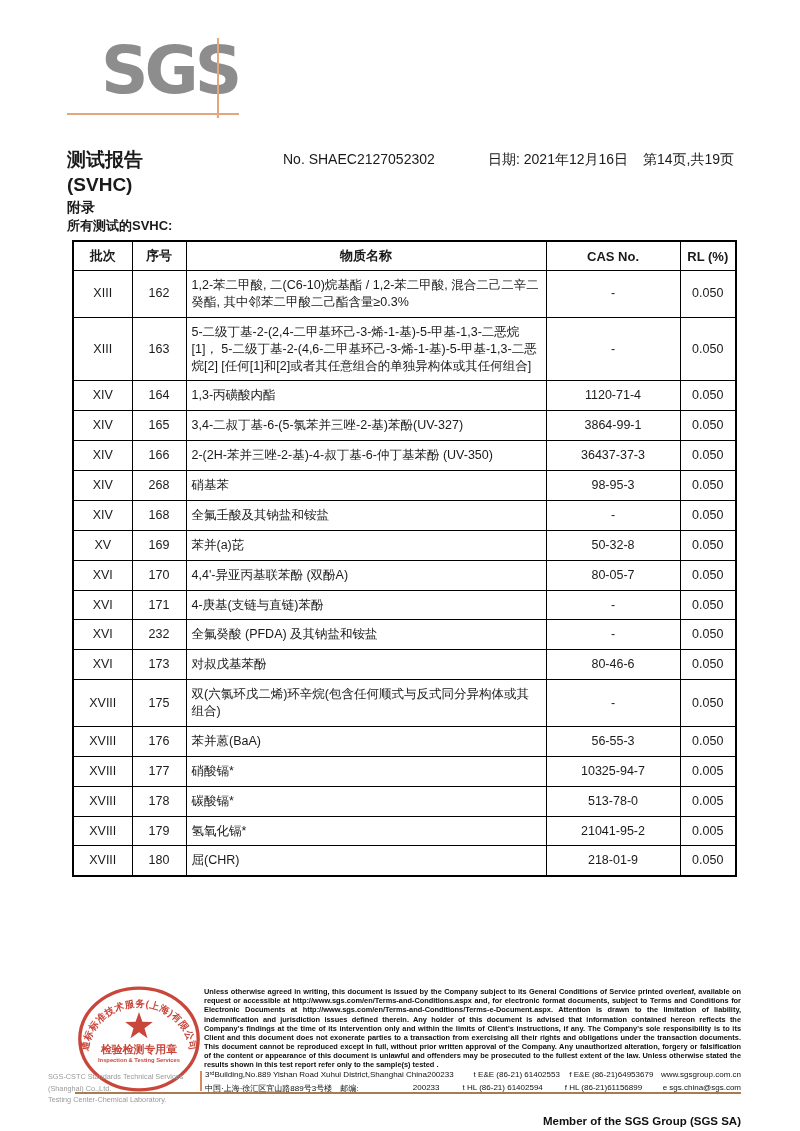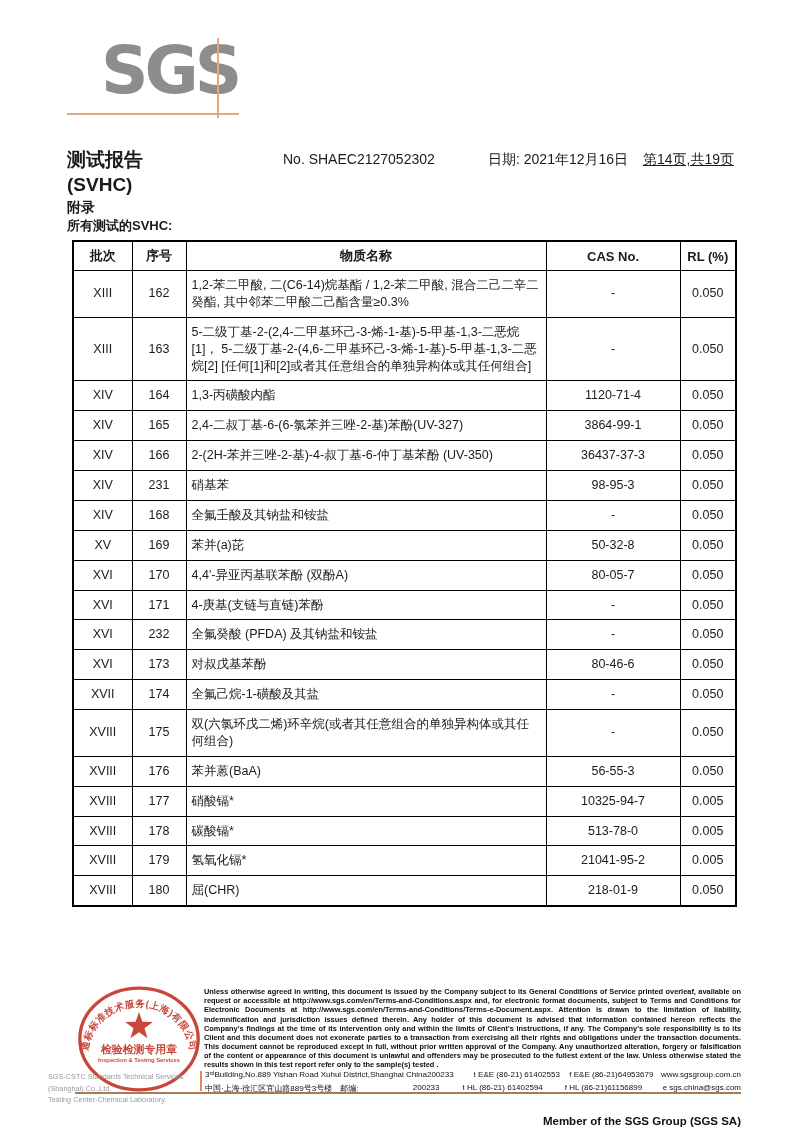--- a/index.html
+++ b/index.html
@@ -10,21 +10,21 @@
   .sgs-logo{position:absolute;left:101px;top:38px;font-size:66px;font-weight:bold;
             color:#8d8d8d;letter-spacing:-4px;font-family:"DejaVu Sans",sans-serif;line-height:1;}
   .logo-hline{position:absolute;left:67px;top:113px;width:172px;height:2px;background:#e2a77c;}
   .logo-vline{position:absolute;left:217px;top:38px;width:2px;height:80px;background:#e2a77c;}
 
   
   .title-cn{position:absolute;left:67px;top:147px;font-size:19px;font-weight:bold;}
   .subtitle{position:absolute;left:67px;top:174px;font-size:19px;font-weight:bold;}
   .report-no{position:absolute;left:283px;top:151px;font-size:14px;}
   .report-date{position:absolute;left:488px;top:151px;font-size:14px;}
-  .page-no{position:absolute;left:643px;top:151px;font-size:14px;text-decoration:underline;}
+  .page-no{position:absolute;left:643px;top:151px;font-size:14px;}
   .annex{position:absolute;left:67px;top:199px;font-size:14px;font-weight:bold;}
   .all-svhc{position:absolute;left:67px;top:217px;font-size:13px;font-weight:bold;}
 
   
   table.svhc{position:absolute;left:72px;top:240px;width:663px;border-collapse:collapse;
              table-layout:fixed;border:2px solid #000;padding-left:46px;}
   table.svhc th{border:1px solid #000;font-size:13px;font-weight:bold;height:24px;
                 text-align:center;padding:2px;}
   table.svhc td{border:1px solid #000;font-size:12.5px;padding:6px 3px;line-height:1.35;
                 vertical-align:middle;text-align:center;}
@@ -84,55 +84,55 @@
         <th>序号</th>
         <th>物质名称</th>
         <th>CAS No.</th>
         <th>RL (%)</th>
       </tr>
     </thead>
     <tbody>
         <tr>
           <td class="col-batch">XIII</td>
           <td class="col-no">162</td>
-          <td class="col-name">1,2-苯二甲酸, 二(C6-14)烷基酯 / 1,2-苯二甲酸, 混合二己二辛二癸酯, 其中邻苯二甲酸二己酯含量≥0.3%</td>
+          <td class="col-name">1,2-苯二甲酸, 二(C6-10)烷基酯 / 1,2-苯二甲酸, 混合二己二辛二癸酯, 其中邻苯二甲酸二己酯含量≥0.3%</td>
           <td class="col-cas">-</td>
           <td class="col-rl">0.050</td>
         </tr>
         <tr>
           <td class="col-batch">XIII</td>
           <td class="col-no">163</td>
           <td class="col-name">5-二级丁基-2-(2,4-二甲基环己-3-烯-1-基)-5-甲基-1,3-二恶烷[1]， 5-二级丁基-2-(4,6-二甲基环己-3-烯-1-基)-5-甲基-1,3-二恶烷[2] [任何[1]和[2]或者其任意组合的单独异构体或其任何组合]</td>
           <td class="col-cas">-</td>
           <td class="col-rl">0.050</td>
         </tr>
         <tr>
           <td class="col-batch">XIV</td>
           <td class="col-no">164</td>
           <td class="col-name">1,3-丙磺酸内酯</td>
           <td class="col-cas">1120-71-4</td>
           <td class="col-rl">0.050</td>
         </tr>
         <tr>
           <td class="col-batch">XIV</td>
           <td class="col-no">165</td>
-          <td class="col-name">2,4-二叔丁基-6-(6-氯苯并三唑-2-基)苯酚(UV-327)</td>
+          <td class="col-name">3,4-二叔丁基-6-(5-氯苯并三唑-2-基)苯酚(UV-327)</td>
           <td class="col-cas">3864-99-1</td>
           <td class="col-rl">0.050</td>
         </tr>
         <tr>
           <td class="col-batch">XIV</td>
           <td class="col-no">166</td>
           <td class="col-name">2-(2H-苯并三唑-2-基)-4-叔丁基-6-仲丁基苯酚 (UV-350)</td>
           <td class="col-cas">36437-37-3</td>
           <td class="col-rl">0.050</td>
         </tr>
         <tr>
           <td class="col-batch">XIV</td>
-          <td class="col-no">231</td>
+          <td class="col-no">268</td>
           <td class="col-name">硝基苯</td>
           <td class="col-cas">98-95-3</td>
           <td class="col-rl">0.050</td>
         </tr>
         <tr>
           <td class="col-batch">XIV</td>
           <td class="col-no">168</td>
           <td class="col-name">全氟壬酸及其钠盐和铵盐</td>
           <td class="col-cas">-</td>
           <td class="col-rl">0.050</td>
@@ -166,30 +166,23 @@
           <td class="col-rl">0.050</td>
         </tr>
         <tr>
           <td class="col-batch">XVI</td>
           <td class="col-no">173</td>
           <td class="col-name">对叔戊基苯酚</td>
           <td class="col-cas">80-46-6</td>
           <td class="col-rl">0.050</td>
         </tr>
         <tr>
-          <td class="col-batch">XVII</td>
-          <td class="col-no">174</td>
-          <td class="col-name">全氟己烷-1-磺酸及其盐</td>
-          <td class="col-cas">-</td>
-          <td class="col-rl">0.050</td>
-        </tr>
-        <tr>
           <td class="col-batch">XVIII</td>
           <td class="col-no">175</td>
-          <td class="col-name">双(六氯环戊二烯)环辛烷(或者其任意组合的单独异构体或其任何组合)</td>
+          <td class="col-name">双(六氯环戊二烯)环辛烷(包含任何顺式与反式同分异构体或其组合)</td>
           <td class="col-cas">-</td>
           <td class="col-rl">0.050</td>
         </tr>
         <tr>
           <td class="col-batch">XVIII</td>
           <td class="col-no">176</td>
           <td class="col-name">苯并蒽(BaA)</td>
           <td class="col-cas">56-55-3</td>
           <td class="col-rl">0.050</td>
         </tr>

